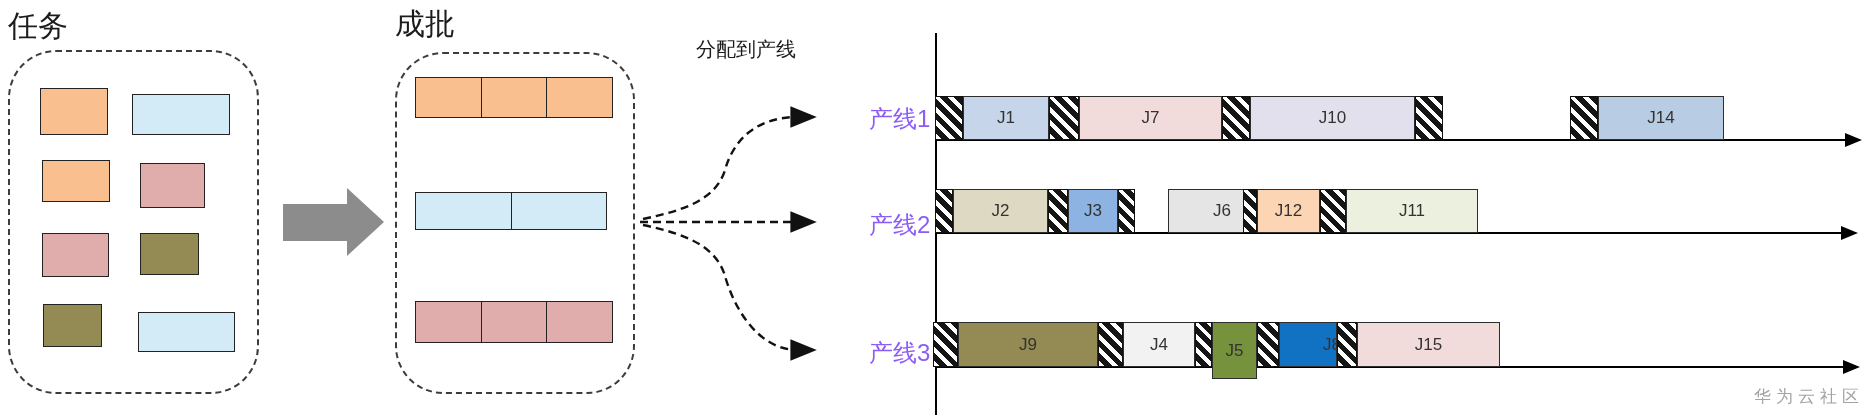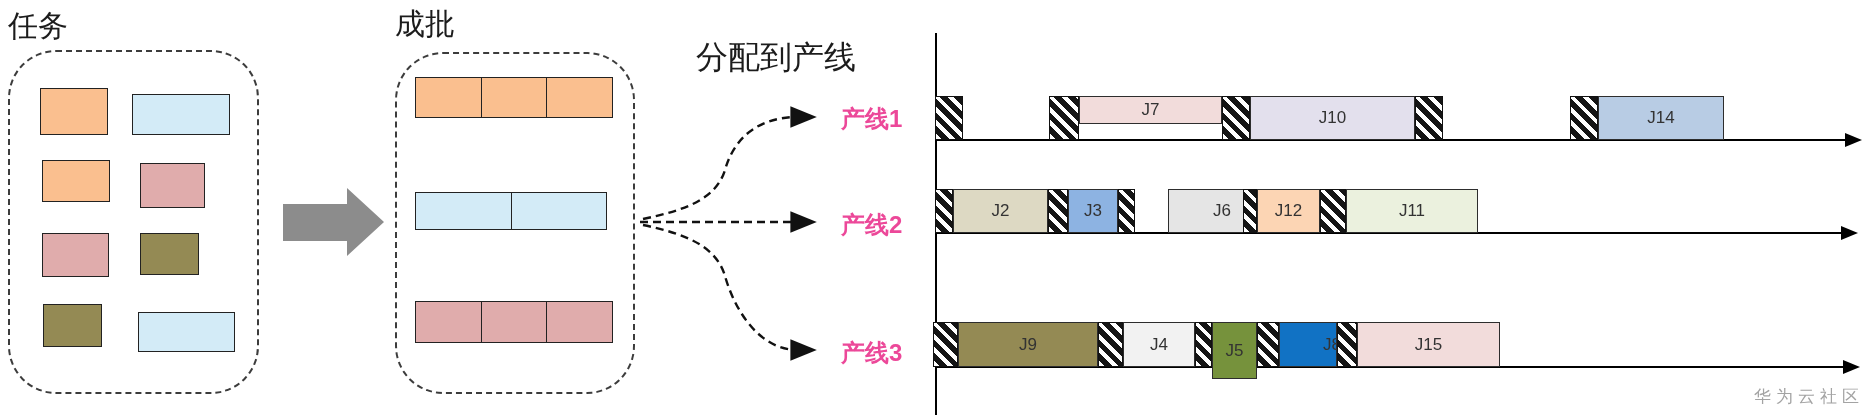--- a/index.html
+++ b/index.html
@@ -5,36 +5,36 @@
   html,body { margin:0; padding:0; background:#ffffff; }
   .stage {
     position:relative; width:1870px; height:420px; background:#ffffff;
     font-family:"Liberation Sans","DejaVu Sans",sans-serif; overflow:hidden;
   }
   .panel-title {
     position:absolute; font-size:30px; color:#1c1c1c; text-align:left; font-weight:500;
   }
   #tasks-title  { left:8px;   width:247px; top:6px; }
   #batch-title  { left:395px; width:236px; top:4px; }
-  #assign-title { position:absolute; left:696px; top:36px; font-size:32px; color:#1c1c1c; font-weight:500; }
+  #assign-title { position:absolute; left:696px; top:36px; font-size:20px; color:#1c1c1c; font-weight:500; }
   .dashed-box {
     position:absolute; border:2px dashed #3c3c3c; border-radius:48px; background:transparent;
   }
   #tasks-box { left:8px;   top:50px; width:247px; height:340px; }
   #batch-box { left:395px; top:52px; width:236px; height:338px; }
   .rect {
     position:absolute; border:1.5px solid #222; box-sizing:border-box;
   }
   .batch-bar {
     position:absolute; border:1.5px solid #222; box-sizing:border-box; display:flex;
   }
   .batch-seg { flex:1; }
   .batch-seg.divided { border-right:1.5px solid #222; }
   .line-label {
-    position:absolute; font-size:24px; font-weight:bold; color:#ec4899; white-space:nowrap;
+    position:absolute; font-size:24px; font-weight:normal; color:#8b5cf6; white-space:nowrap;margin-left:28px;
   }
   #line-label-0 { left:841px; top:103px; }
   #line-label-1 { left:841px; top:209px; }
   #line-label-2 { left:841px; top:337px; }
   .axis { position:absolute; width:2px; background:#000; }
   .baseline { position:absolute; height:2px; background:#000; }
   .arrowhead {
     position:absolute; width:0; height:0;
     border-top:7px solid transparent; border-bottom:7px solid transparent;
     border-left:17px solid #000;
@@ -104,22 +104,23 @@
       <div class="batch-seg"></div>
     </div>
     <div class="batch-bar" style="left: 415px; top: 301px; width: 198px; height: 42px; background: rgb(224, 172, 172);">
       <div class="batch-seg divided"></div>
       <div class="batch-seg divided"></div>
       <div class="batch-seg"></div>
     </div>
     <div class="baseline" style="left: 935px; top: 139px; width: 910px; height: 2px;"></div>
     <div class="arrowhead" style="left: 1845px; top: 133px;"></div>
     <div class="gseg setup" style="left: 935px; top: 96px; width: 28px; height: 44px;"></div>
+    <div class="gseg job" style="left: 963px; top: 96px; width: 86px; height: 44px; background: rgb(198, 213, 234);">J1</div>
     <div class="gseg setup" style="left: 1049px; top: 96px; width: 30px; height: 44px;"></div>
-    <div class="gseg job" style="left: 1079px; top: 96px; width: 143px; height: 28px; background: rgb(242, 220, 219);">J7</div>
+    <div class="gseg job" style="left: 1079px; top: 96px; width: 143px; height: 44px; background: rgb(242, 220, 219);">J7</div>
     <div class="gseg setup" style="left: 1222px; top: 96px; width: 28px; height: 44px;"></div>
     <div class="gseg job" style="left: 1250px; top: 96px; width: 165px; height: 44px; background: rgb(227, 224, 237);">J10</div>
     <div class="gseg setup" style="left: 1415px; top: 96px; width: 28px; height: 44px;"></div>
     <div class="gseg setup" style="left: 1570px; top: 96px; width: 28px; height: 44px;"></div>
     <div class="gseg job" style="left: 1598px; top: 96px; width: 126px; height: 44px; background: rgb(184, 204, 228);">J14</div>
     <div class="baseline" style="left: 935px; top: 232px; width: 906px; height: 2px;"></div>
     <div class="arrowhead" style="left: 1841px; top: 226px;"></div>
     <div class="gseg setup" style="left: 935px; top: 189px; width: 18px; height: 44px;"></div>
     <div class="gseg job" style="left: 953px; top: 189px; width: 95px; height: 44px; background: rgb(221, 217, 195);">J2</div>
     <div class="gseg setup" style="left: 1048px; top: 189px; width: 20px; height: 44px;"></div>

